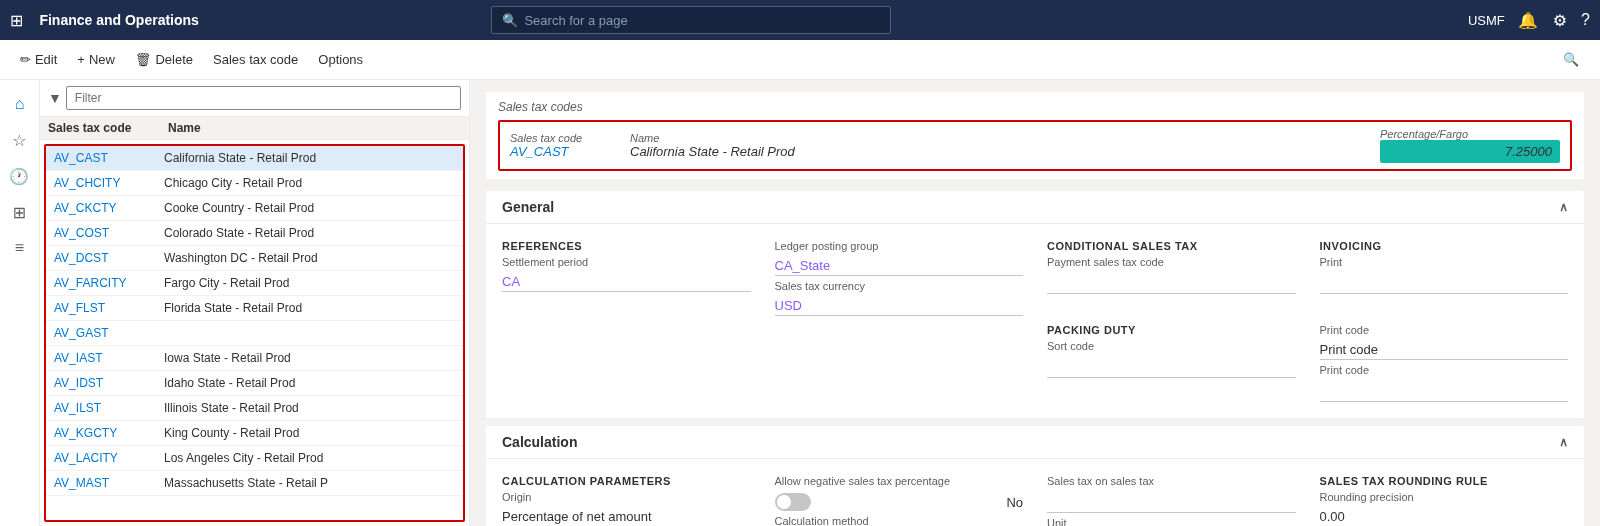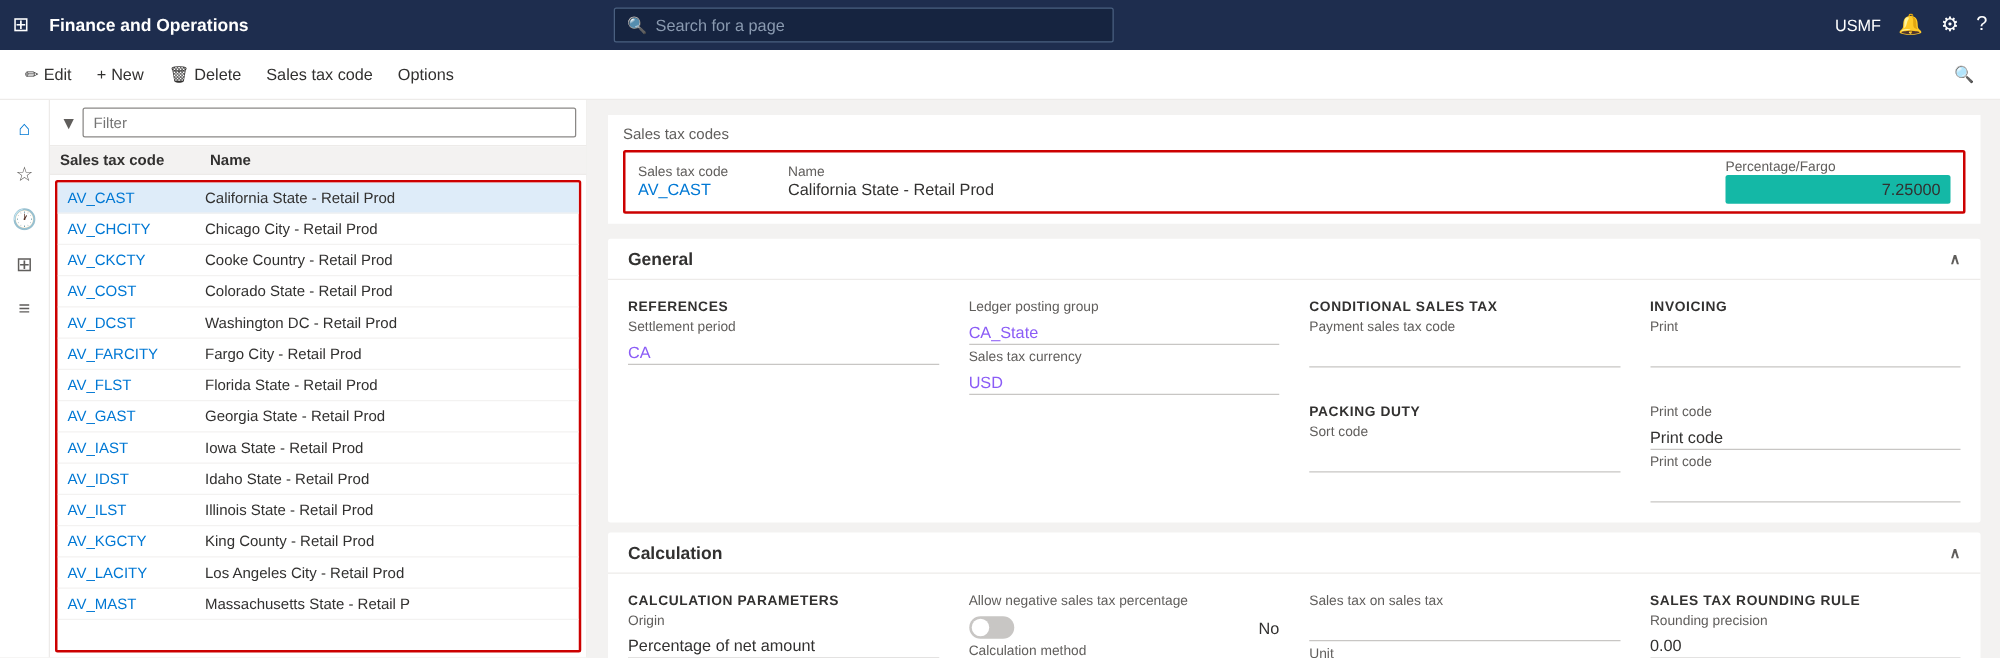--- a/index.html
+++ b/index.html
@@ -168,20 +168,21 @@
       overflow-y: auto;
       background: #f3f2f1;
       padding: 12px 16px;
     }
 
     
     .stc-header {
       background: white;
       margin-bottom: 12px;
       padding: 8px 12px;
+      font-style: italic;
     }
     .stc-header-title {
       font-size: 12px;
       color: #605e5c;
       margin-bottom: 6px;
     }
     .stc-header-row {
       border: 2px solid #c00;
       border-radius: 2px;
       display: flex;
@@ -358,21 +359,20 @@
         <div class="list-row">
           <span class="col-code">AV_FARCITY</span>
           <span class="col-name">Fargo City - Retail Prod</span>
         </div>
         <div class="list-row">
           <span class="col-code">AV_FLST</span>
           <span class="col-name">Florida State - Retail Prod</span>
         </div>
         <div class="list-row">
           <span class="col-code">AV_GAST</span>
-          <span class="col-name">Georgia State - Retail Prod</span>
         </div>
         <div class="list-row">
           <span class="col-code">AV_IAST</span>
           <span class="col-name">Iowa State - Retail Prod</span>
         </div>
         <div class="list-row">
           <span class="col-code">AV_IDST</span>
           <span class="col-name">Idaho State - Retail Prod</span>
         </div>
         <div class="list-row">

